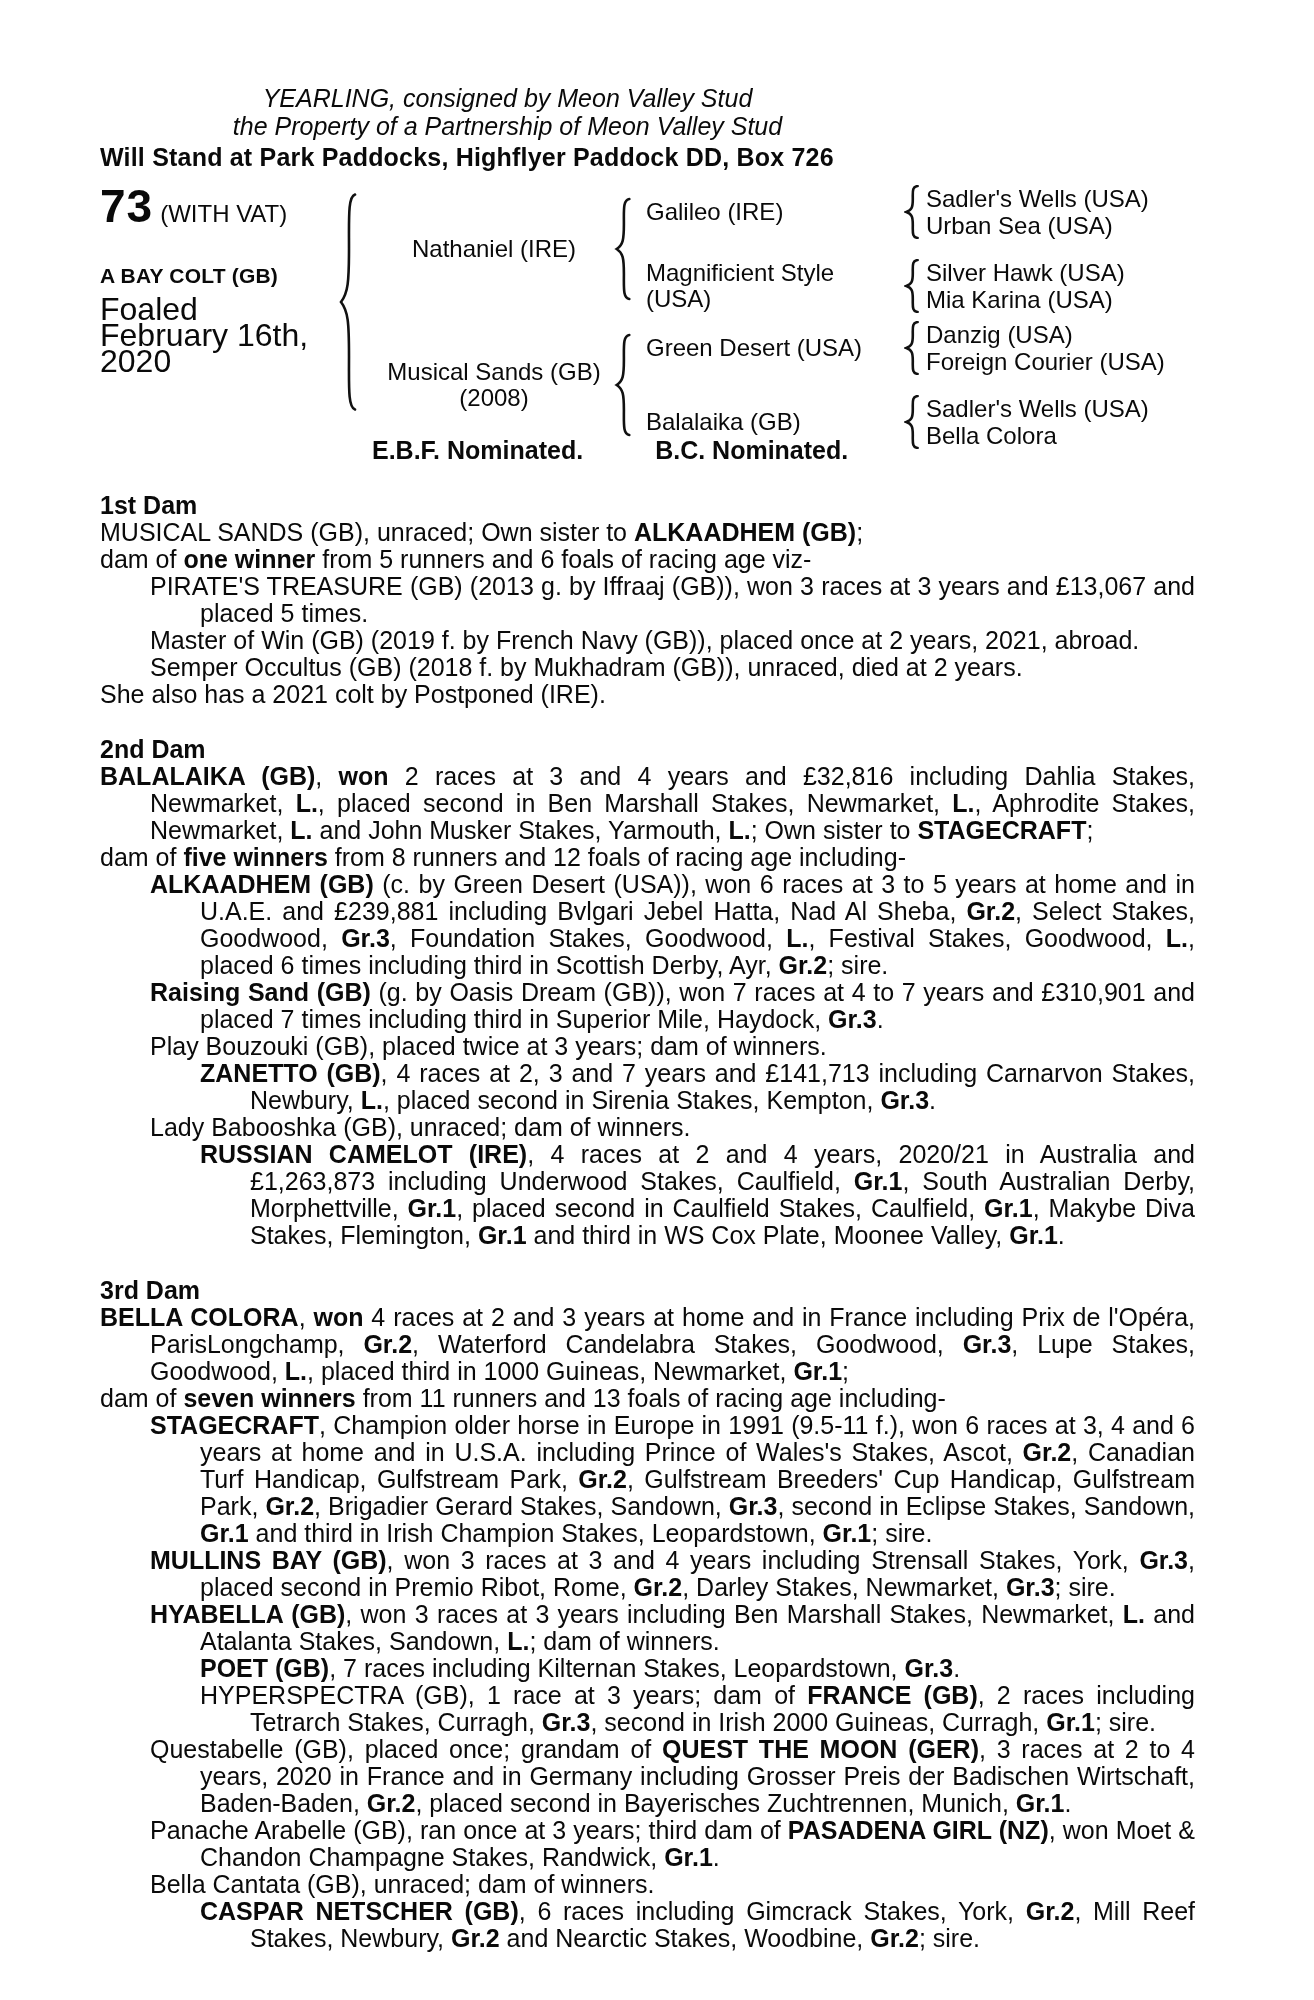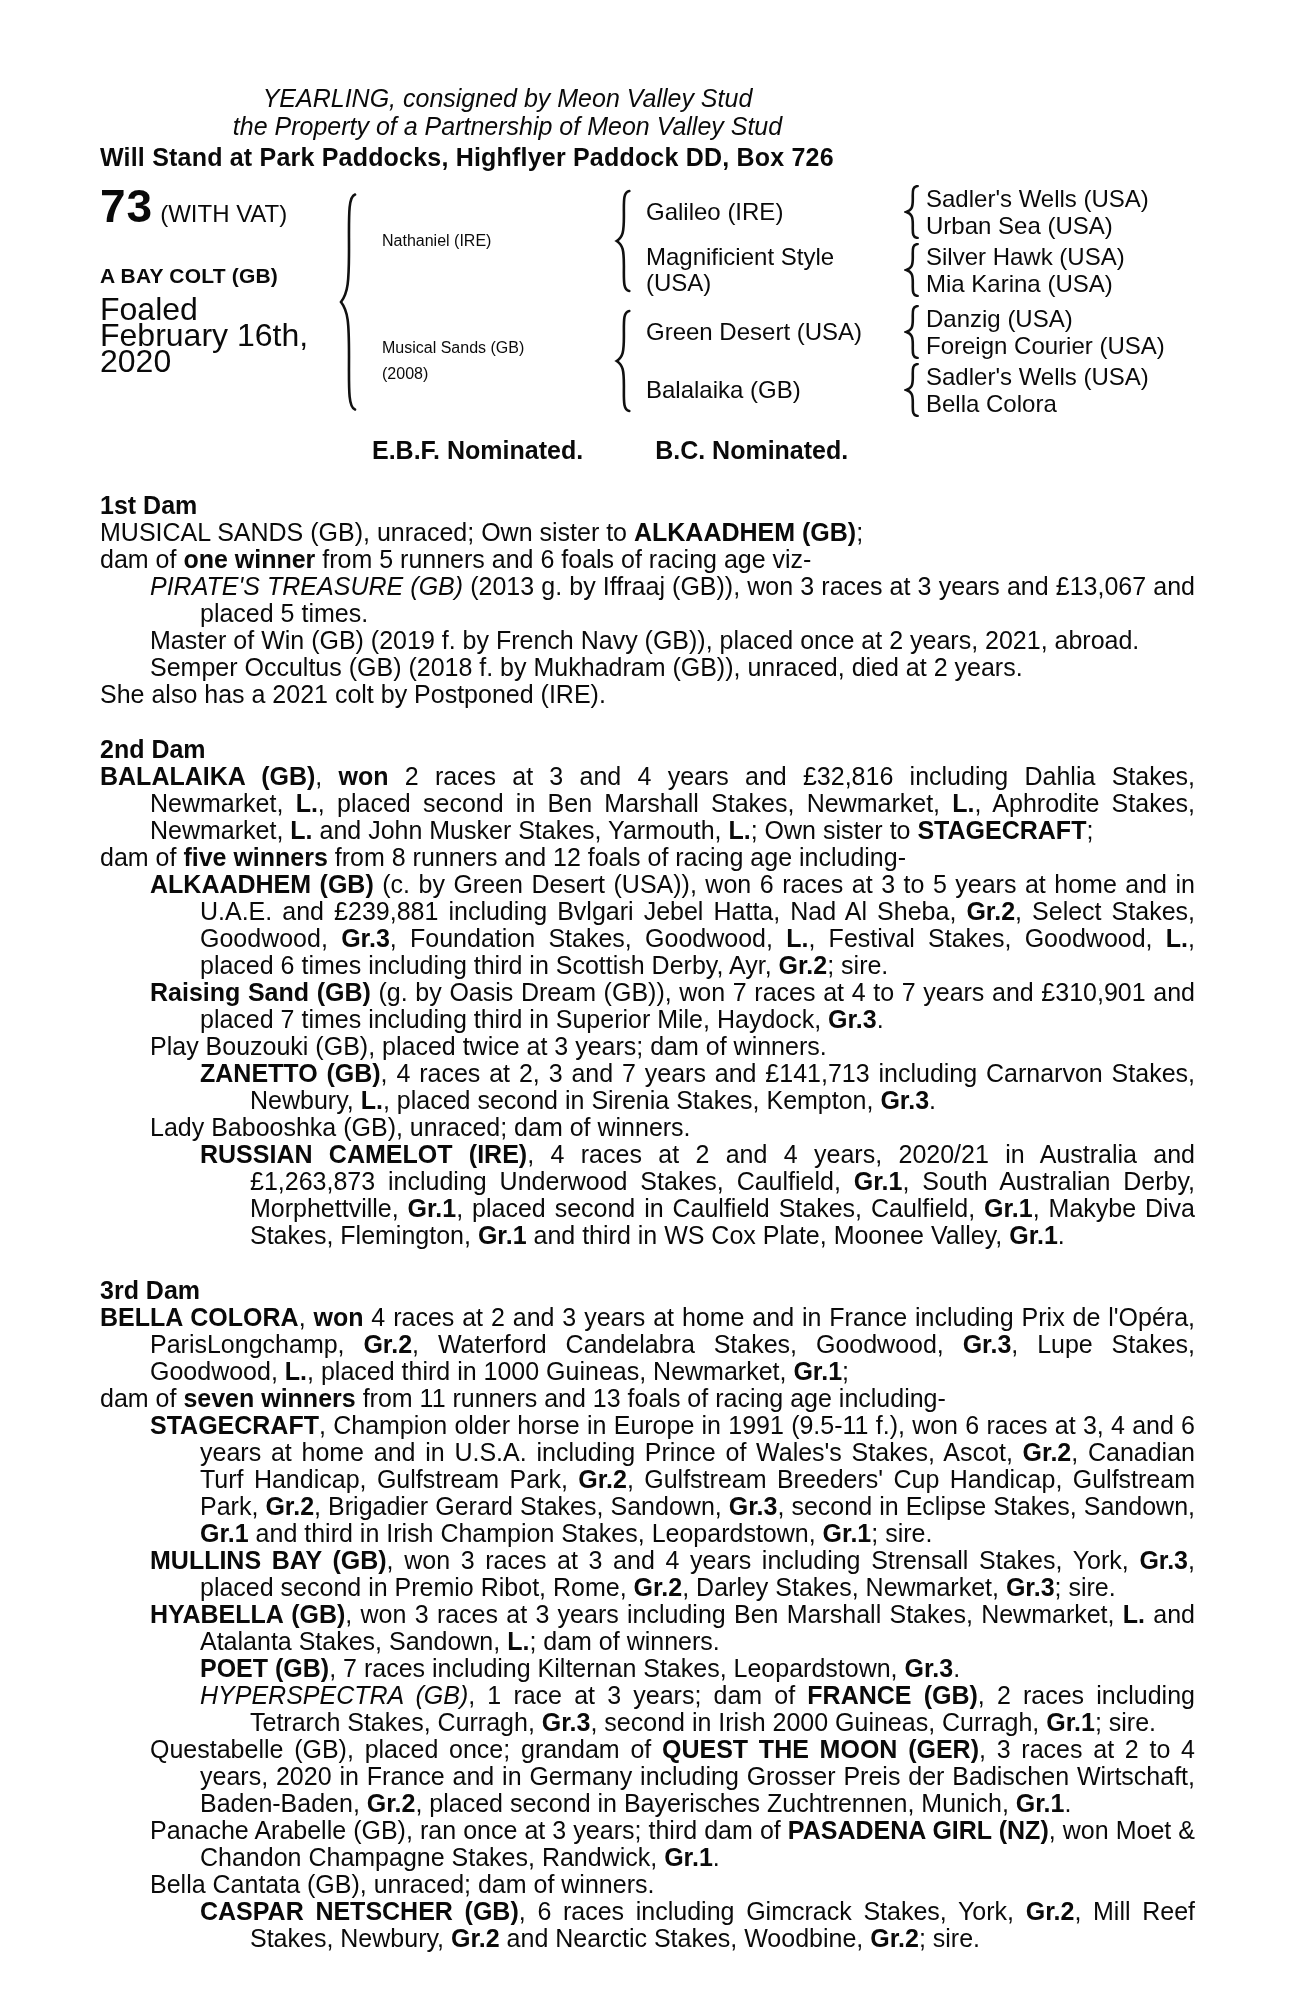--- a/index.html
+++ b/index.html
@@ -22,39 +22,39 @@
   .foaled.first{margin-top:8px;}
 
   .brace{flex:none;}
   .brace svg{display:block;}
   .brace.big{width:20px;height:224px;align-self:center;margin-left:2px;margin-right:24px;}
   .brace.mid{width:18px;height:104px;margin-left:8px;margin-right:14px;}
   .brace.small{width:16px;height:54px;margin-left:2px;margin-right:6px;}
 
   .tree{display:flex;flex-direction:column;gap:10px;flex:1;}
   .parent-block{display:flex;align-items:center;}
-  .pname{width:224px;flex:none;font-size:16px;line-height:26px;}
-  .gp-col{display:flex;flex-direction:column;gap:6px;}
+  .pname{width:224px;flex:none;font-size:24px;line-height:26px;text-align:center;}
+  .gp-col{display:flex;flex-direction:column;gap:22px;}
   .gp-row{display:flex;align-items:center;height:52px;}
   .gpname{width:256px;flex:none;font-size:24px;line-height:26px;}
   .ggp-pair{height:52px;display:flex;flex-direction:column;justify-content:space-between;}
   .ggp{font-size:24px;line-height:25px;white-space:nowrap;}
 
   .noms{display:flex;padding-left:272px;gap:72px;margin-top:18px;
         font-weight:700;font-size:25px;line-height:28px;}
 
   
   #sections{margin-top:18px;}
   .sec-heading{font-weight:700;font-size:25px;line-height:27px;margin-top:28px;}
   .para{font-size:25px;line-height:27px;text-align:justify;}
   .ind0{padding-left:50px;text-indent:-50px;}
   .ind1{padding-left:100px;text-indent:-50px;}
   .ind2{padding-left:150px;text-indent:-50px;}
   .b{font-weight:700;}
-  .i{font-style:italic;}
+  .i{}
 </style>
 </head>
 <body>
 
 <div class="page">
 
   <div class="consign">YEARLING, consigned by Meon Valley Stud</div>
   <div class="consign">the Property of a Partnership of Meon Valley Stud</div>
   <div class="stand">Will Stand at Park Paddocks, Highflyer Paddock DD, Box 726</div>
 

